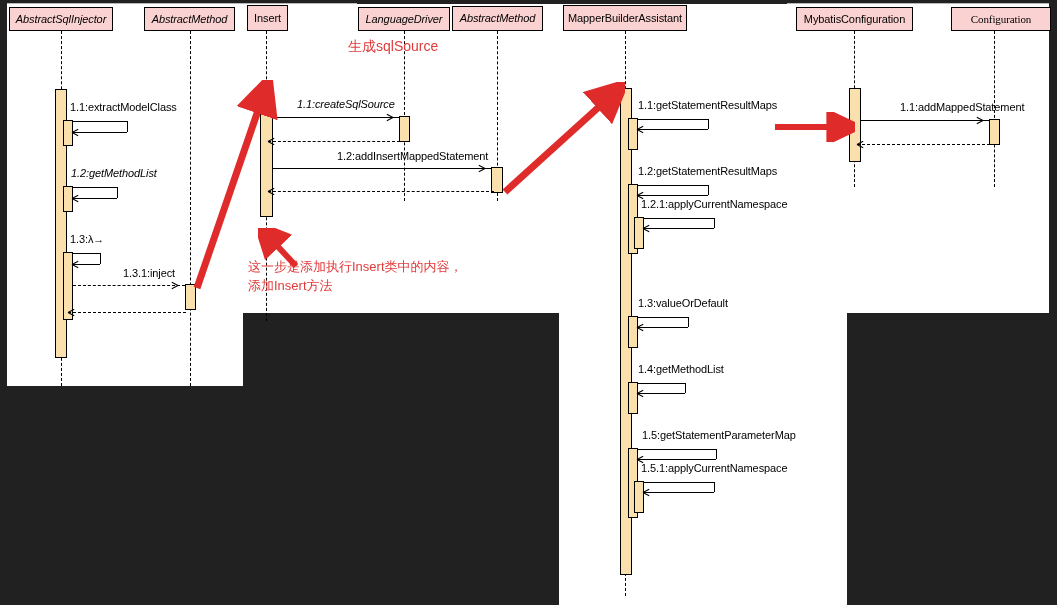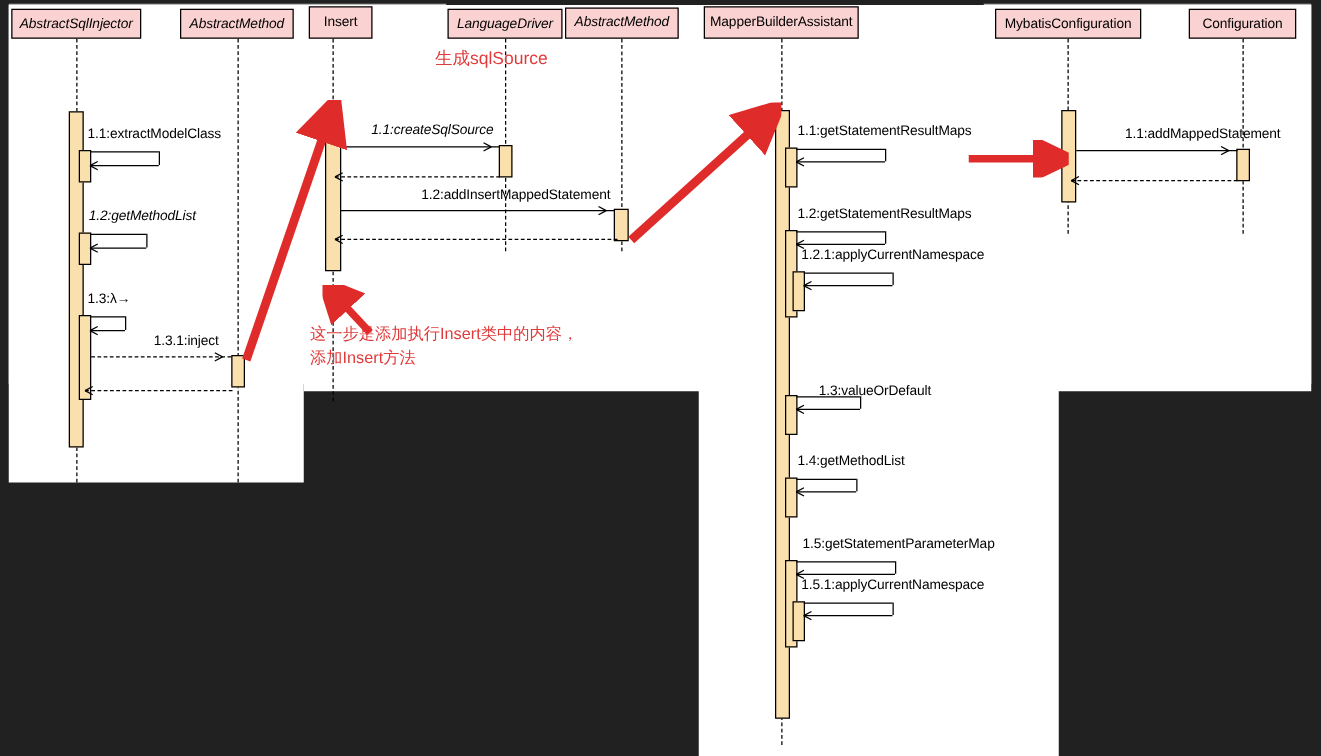--- a/index.html
+++ b/index.html
@@ -108,36 +108,36 @@
   <div class="panel" style="left:559px; top:4px; width:288px; height:601px;"></div>
   <div class="topline" style="left:7px; top:3px; width:350px;"></div>
   <div class="topline" style="left:787px; top:3px; width:262px;"></div>
 
   <div class="lifebox ital" style="left:9px; top:7px; width:104px; height:24px;">
     <span>AbstractSqlInjector</span>
   </div>
   <div class="lifebox ital" style="left:144px; top:7px; width:91px; height:24px;">
     <span>AbstractMethod</span>
   </div>
-  <div class="lifebox" style="left:247px; top:5px; width:51px; height:26px;">
+  <div class="lifebox" style="left:247px; top:5px; width:41px; height:26px;">
     <span>Insert</span>
   </div>
   <div class="lifebox ital" style="left:358px; top:7px; width:92px; height:24px;">
     <span>LanguageDriver</span>
   </div>
   <div class="lifebox ital" style="left:452px; top:6px; width:91px; height:25px;">
     <span>AbstractMethod</span>
   </div>
   <div class="lifebox" style="left:796px; top:7px; width:117px; height:24px;">
     <span>MybatisConfiguration</span>
   </div>
   <div class="lifebox" style="left:563px; top:5px; width:124px; height:26px;">
     <span>MapperBuilderAssistant</span>
   </div>
-  <div class="lifebox" style="left:951px; top:7px; width:86px; height:24px;">
+  <div class="lifebox" style="left:951px; top:7px; width:100px; height:24px;font-family:Liberation Serif, serif;">
     <span>Configuration</span>
   </div>
 
   <div class="lifeline" style="left:61px; top:31px; height:355px;"></div>
   <div class="lifeline" style="left:190px; top:31px; height:355px;"></div>
   <div class="lifeline" style="left:266px; top:31px; height:290px;"></div>
   <div class="lifeline" style="left:404px; top:31px; height:170px;"></div>
   <div class="lifeline" style="left:497px; top:31px; height:170px;"></div>
   <div class="lifeline" style="left:625px; top:31px; height:565px;"></div>
   <div class="lifeline" style="left:854px; top:31px; height:156px;"></div>
@@ -217,21 +217,21 @@
   <div class="ah" style="left:637px; top:195px; transform:rotate(-28deg);"></div>
 
   <div class="msglabel" style="left:641px; top:199px;"><span>1.2.1:applyCurrentNamespace</span></div>
   <div class="act" style="left:634px; top:217px; width:10px; height:32px;"></div>
   <div class="msgline" style="left:643px; top:218px; width:71px;"></div>
   <div class="vline" style="left:714px; top:218px; height:10px;"></div>
   <div class="msgline" style="left:643px; top:228px; width:71px;"></div>
   <div class="ah" style="left:643px; top:228px; transform:rotate(28deg);"></div>
   <div class="ah" style="left:643px; top:228px; transform:rotate(-28deg);"></div>
 
-  <div class="msglabel" style="left:655px; top:298px;margin-top:10px;"><span>1.3:valueOrDefault</span></div>
+  <div class="msglabel" style="left:638px; top:298px;"><span>1.3:valueOrDefault</span></div>
   <div class="act" style="left:628px; top:316px; width:10px; height:32px;"></div>
   <div class="msgline" style="left:637px; top:317px; width:51px;"></div>
   <div class="vline" style="left:688px; top:317px; height:10px;"></div>
   <div class="msgline" style="left:637px; top:327px; width:51px;"></div>
   <div class="ah" style="left:637px; top:327px; transform:rotate(28deg);"></div>
   <div class="ah" style="left:637px; top:327px; transform:rotate(-28deg);"></div>
 
   <div class="msglabel" style="left:638px; top:364px;"><span>1.4:getMethodList</span></div>
   <div class="act" style="left:628px; top:382px; width:10px; height:32px;"></div>
   <div class="msgline" style="left:637px; top:383px; width:48px;"></div>

